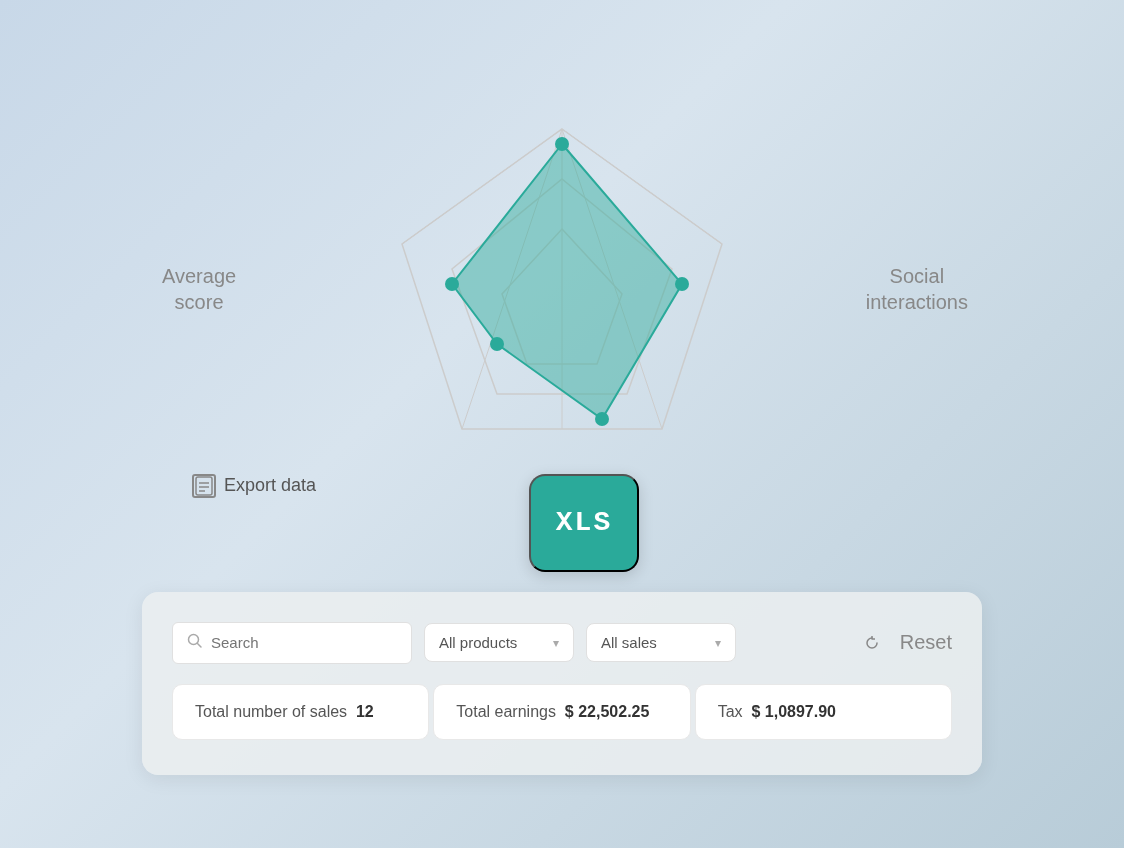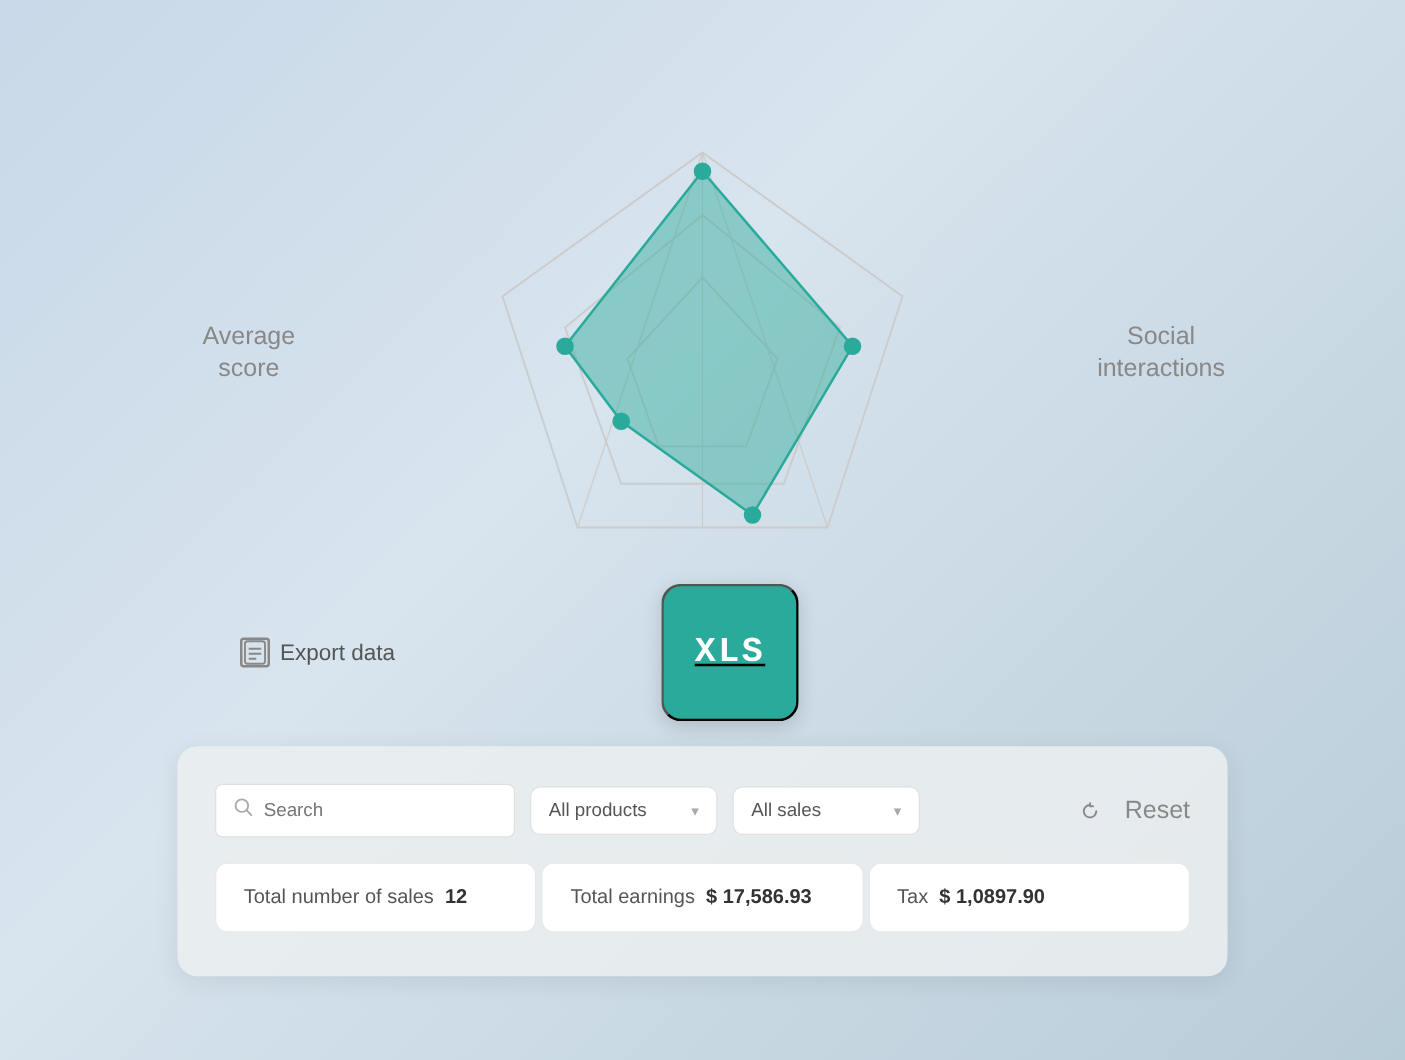--- a/index.html
+++ b/index.html
@@ -49,43 +49,42 @@
     }
 
     .label-left {
       left: 30px;
       top: 50%;
       transform: translateY(-50%);
       text-align: center;
     }
 
     .label-right {
-      right: 12px;
+      right: 24px;
       top: 50%;
       transform: translateY(-50%);
       text-align: center;
     }
 
     .radar-svg-container {
       position: relative;
       width: 440px;
       height: 380px;
     }
 
     
     .export-section {
       width: 100%;
       display: flex;
-      align-items: center;
+      align-items: flex-start;
       justify-content: center;
       gap: 8px;
       margin-top: -30px;
       position: relative;
       z-index: 10;
-      text-decoration: underline;
     }
 
     .export-label {
       position: absolute;
       left: 60px;
       display: flex;
       align-items: center;
       gap: 8px;
       color: #555;
       font-size: 18px;
@@ -99,21 +98,21 @@
       display: flex;
       align-items: center;
       justify-content: center;
       font-size: 12px;
       color: #888;
       position: relative;
     }
 
     .export-btn {
       width: 110px;
-      height: 110px;
+      height: 98px;
       background: #2aaa9a;
       border-radius: 16px;
       display: flex;
       align-items: center;
       justify-content: center;
       color: white;
       font-size: 28px;
       font-weight: 700;
       font-family: 'Courier New', monospace;
       letter-spacing: 2px;
@@ -314,21 +313,21 @@
 
     <div class="stats-row">
 
       <div class="stat-card">
         <span>Total number of sales</span>
         &nbsp;<strong>12</strong>
       </div>
 
       <div class="stat-card">
         <span>Total earnings</span>
-        &nbsp;<strong>$ 17,586.93</strong>
+        &nbsp;<strong>$ 22,502.25</strong>
       </div>
 
       <div class="stat-card">
         <span>Tax</span>
         &nbsp;<strong>$ 1,0897.90</strong>
       </div>
 
     </div>
   </div>
 

